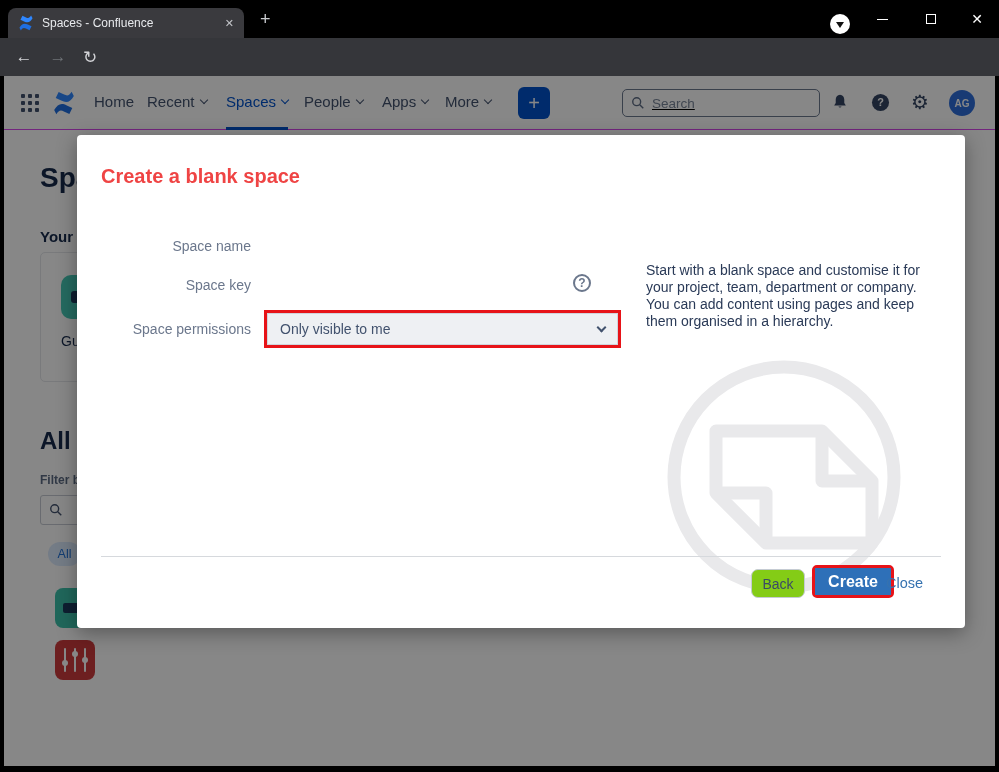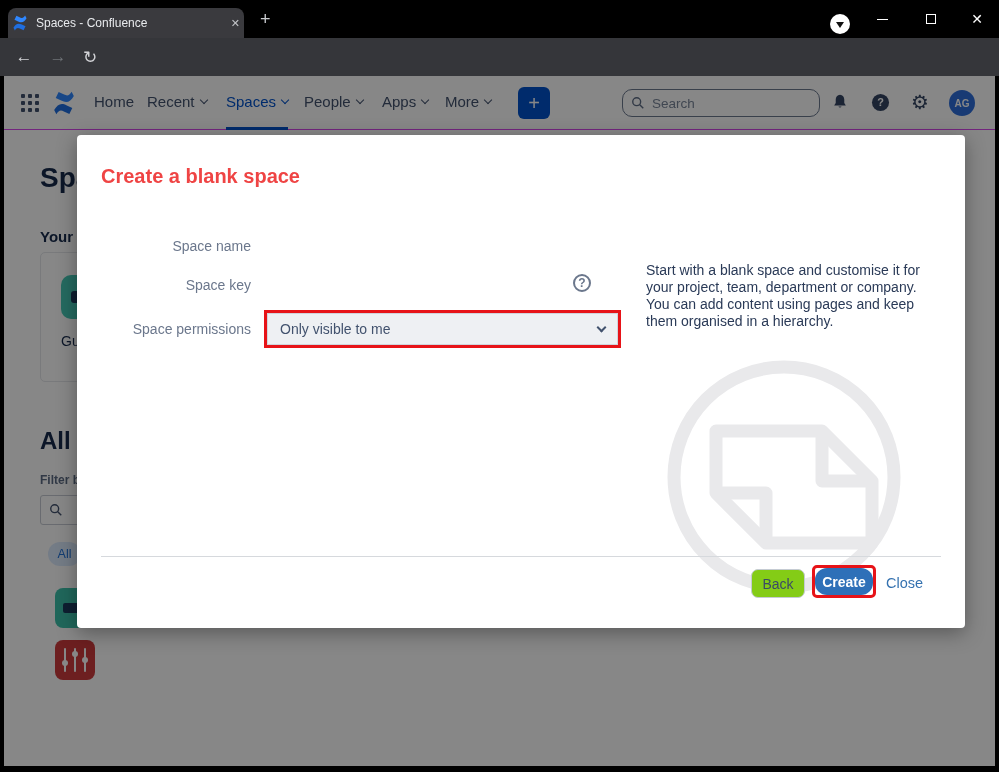--- a/index.html
+++ b/index.html
@@ -2,21 +2,21 @@
 <html><head>
 <meta charset="utf-8">
 <style>
   * { margin:0; padding:0; box-sizing:border-box; }
   html,body { width:999px; height:772px; }
   body { font-family:"Liberation Sans","DejaVu Sans",sans-serif; background:#000; position:relative; overflow:hidden; }
   .abs { position:absolute; }
 
   
   .titlebar { position:absolute; left:0; top:0; width:999px; height:38px; background:#000; }
-  .tab { position:absolute; left:8px; top:8px; width:236px; height:30px; background:#3a3a3e; border-radius:8px 8px 0 0; display:flex; align-items:center; padding:0 4px; }
+  .tab { position:absolute; left:8px; top:8px; width:236px; height:30px; background:#3a3a3e; border-radius:8px 8px 0 0; display:flex; align-items:center; padding:0 10px; }
   .tab-title { color:#e8eaed; font-size:12px; margin-left:8px; flex:1; white-space:nowrap; overflow:hidden; }
   .tab-close { color:#c3c5c9; font-size:11px; cursor:default; }
   .newtab { position:absolute; left:260px; top:11px; color:#cbcdd1; font-size:18px; line-height:16px; }
   .media-btn { position:absolute; left:830px; top:14px; width:20px; height:20px; background:#fff; border-radius:50%; display:flex; align-items:center; justify-content:center; }
   .media-btn .tri { width:0; height:0; border-left:4px solid transparent; border-right:4px solid transparent; border-top:6px solid #111; margin-top:1px; }
   .winbtn { position:absolute; top:0; width:44px; height:38px; display:flex; align-items:center; justify-content:center; color:#fff; }
   .minbar { width:11px; height:1px; background:#fff; }
   .maxbox { width:10px; height:10px; border:1px solid #fff; }
 
   .toolbar { position:absolute; left:0; top:38px; width:999px; height:38px; background:#35363a; }
@@ -31,21 +31,21 @@
 
   
   .page { position:absolute; left:4px; top:76px; width:991px; height:690px; background:#fff; overflow:hidden; }
 
   .cnav { position:absolute; left:0; top:0; width:991px; height:54px; background:#fff; border-bottom:1px solid #d946ef; }
   .cnav-item { position:absolute; top:17px; font-size:15px; color:#42526e; display:flex; align-items:center; }
   .cnav-item.active { color:#0052cc; }
   .chev { display:inline-block; width:6px; height:6px; border-right:1.5px solid currentColor; border-bottom:1.5px solid currentColor; transform:rotate(45deg); margin-left:6px; margin-top:-3px; }
   .spaces-underline { position:absolute; left:222px; top:51px; width:62px; height:3px; background:#0052cc; }
   .plusbtn { position:absolute; left:514px; top:11px; width:32px; height:32px; background:#0052cc; border-radius:6px; color:#fff; font-size:20px; display:flex; align-items:center; justify-content:center; }
-  .navsearch { position:absolute; left:618px; top:13px; width:198px; height:28px; border:1px solid #6c798f; border-radius:10px; background:#fff; display:flex; align-items:center; padding:0 8px; }
+  .navsearch { position:absolute; left:618px; top:13px; width:198px; height:28px; border:1px solid #6c798f; border-radius:5px; background:#fff; display:flex; align-items:center; padding:0 8px;text-decoration:underline; }
   .navsearch input { border:none; outline:none; font-size:13.5px; color:#344563; width:150px; margin-left:7px; background:transparent; font-family:inherit; }
   .navsearch input::placeholder { color:#7a869a; }
   .nav-icon { position:absolute; top:14px; width:24px; height:24px; display:flex; align-items:center; justify-content:center; color:#344563; }
   .ag-avatar { position:absolute; left:945px; top:14px; width:26px; height:26px; border-radius:50%; background:#2e6fdb; color:#fff; font-size:10px; font-weight:bold; display:flex; align-items:center; justify-content:center; }
 
   .h1 { position:absolute; left:36px; top:86px; font-size:28px; font-weight:bold; color:#172b4d; }
   .create-space-btn { position:absolute; left:852px; top:88px; width:92px; height:30px; background:#ebedf0; border-radius:3px; color:#42526e; font-size:14px; display:flex; align-items:center; justify-content:center; }
   .your-spaces { position:absolute; left:36px; top:152px; font-size:15px; font-weight:600; color:#172b4d; white-space:nowrap; }
   .guide-card { position:absolute; left:36px; top:176px; width:120px; height:130px; background:#fff; border:1px solid #e4e6ea; border-radius:5px; }
   .guide-ico { position:absolute; left:20px; top:22px; width:44px; height:44px; border-radius:10px; background:#47c9b5; display:flex; align-items:center; justify-content:center; }
@@ -72,21 +72,21 @@
   .f-input { position:absolute; left:190px; width:298px; height:28px; border:1px solid #c1c7d0; border-radius:3px; font-size:14px; color:#344563; padding:0 8px; font-family:inherit; background:#fff; }
   .help-circle { position:absolute; left:496px; top:139px; width:18px; height:18px; border:2px solid #6b778c; border-radius:50%; color:#6b778c; font-size:12px; font-weight:bold; display:flex; align-items:center; justify-content:center; }
   .red-box { position:absolute; left:187px; top:175px; width:357px; height:38px; border:3px solid #e71318; }
   .perm-select { width:100%; height:100%; background:#eef0f3; border:1px solid #d0d4dc; display:flex; align-items:center; padding:0 12px; font-size:14px; color:#42526e; }
   .perm-select .chev2 { margin-left:auto; width:7px; height:7px; border-right:2px solid #42526e; border-bottom:2px solid #42526e; transform:rotate(45deg); margin-top:-3px; }
   .about-h { position:absolute; left:569px; top:95px; font-size:17.5px; font-weight:bold; color:#1f2d4d; }
   .about-p { position:absolute; left:569px; top:127px; width:276px; font-size:14px; line-height:17px; color:#2a3a57; }
   .divider { position:absolute; left:24px; top:421px; width:840px; height:1px; background:#d6d9dd; }
   .back-btn { position:absolute; left:674px; top:434px; width:54px; height:29px; background:#84cc16; border:1px solid #c5cbd3; border-radius:7px; color:#3b4a66; font-size:14px; display:flex; align-items:center; justify-content:center; font-family:inherit; }
   .create-wrap { position:absolute; left:735px; top:430px; border:3px solid #e71318; border-radius:5px; }
-  .create-btn { width:58px; height:27px; background:#2e70b8; border:none; border-radius:12px; color:#fff; font-weight:bold; font-size:14px; display:flex; align-items:center; justify-content:center; font-family:inherit; }
+  .create-btn { width:76px; height:27px; background:#2e70b8; border:none; border-radius:0; color:#fff; font-weight:bold; font-size:16px; display:flex; align-items:center; justify-content:center; font-family:inherit; }
   .close-link { position:absolute; left:809px; top:440px; font-size:14.5px; color:#3572b0; }
   .watermark { position:absolute; left:577px; top:212px; width:260px; height:260px; }
 </style>
 </head>
 <body>
 
 <div class="titlebar">
   <div class="tab">
     <svg width="16" height="16" viewBox="0 0 22 22">
       <path d="M2 17.5c3.2-5.4 6.2-6.9 11.6-4.3l5 2.4-2.7 5.5-5-2.4c-3.1-1.5-4.8-.8-6.9 2.6z" fill="#1f6ee0"></path>

